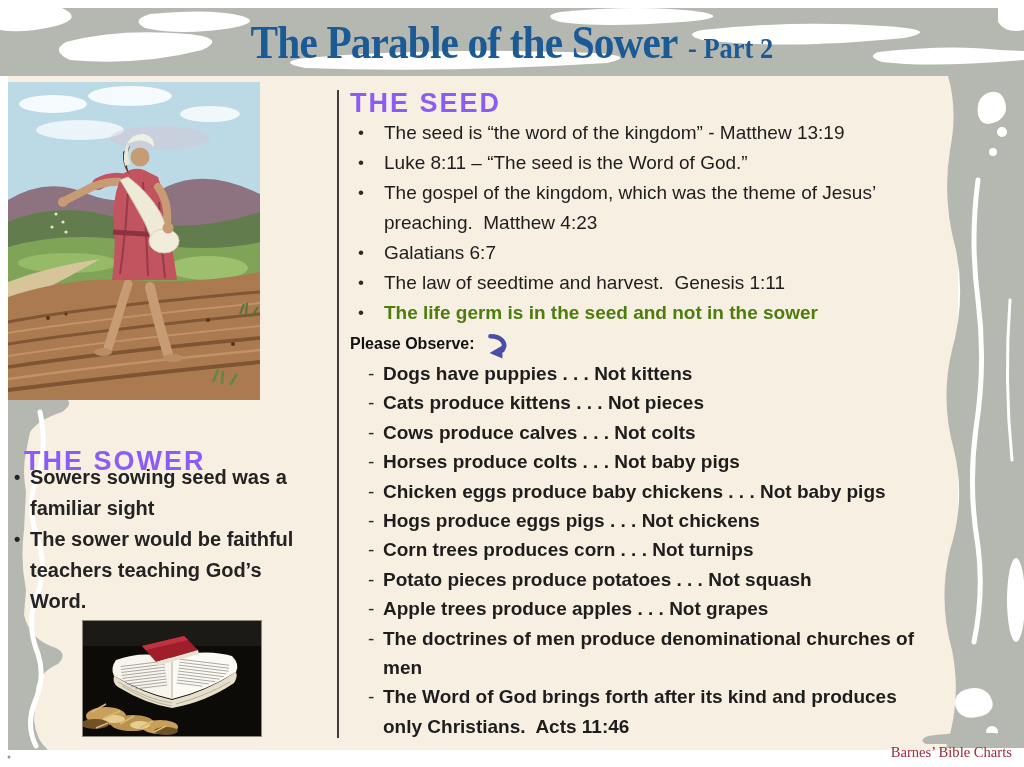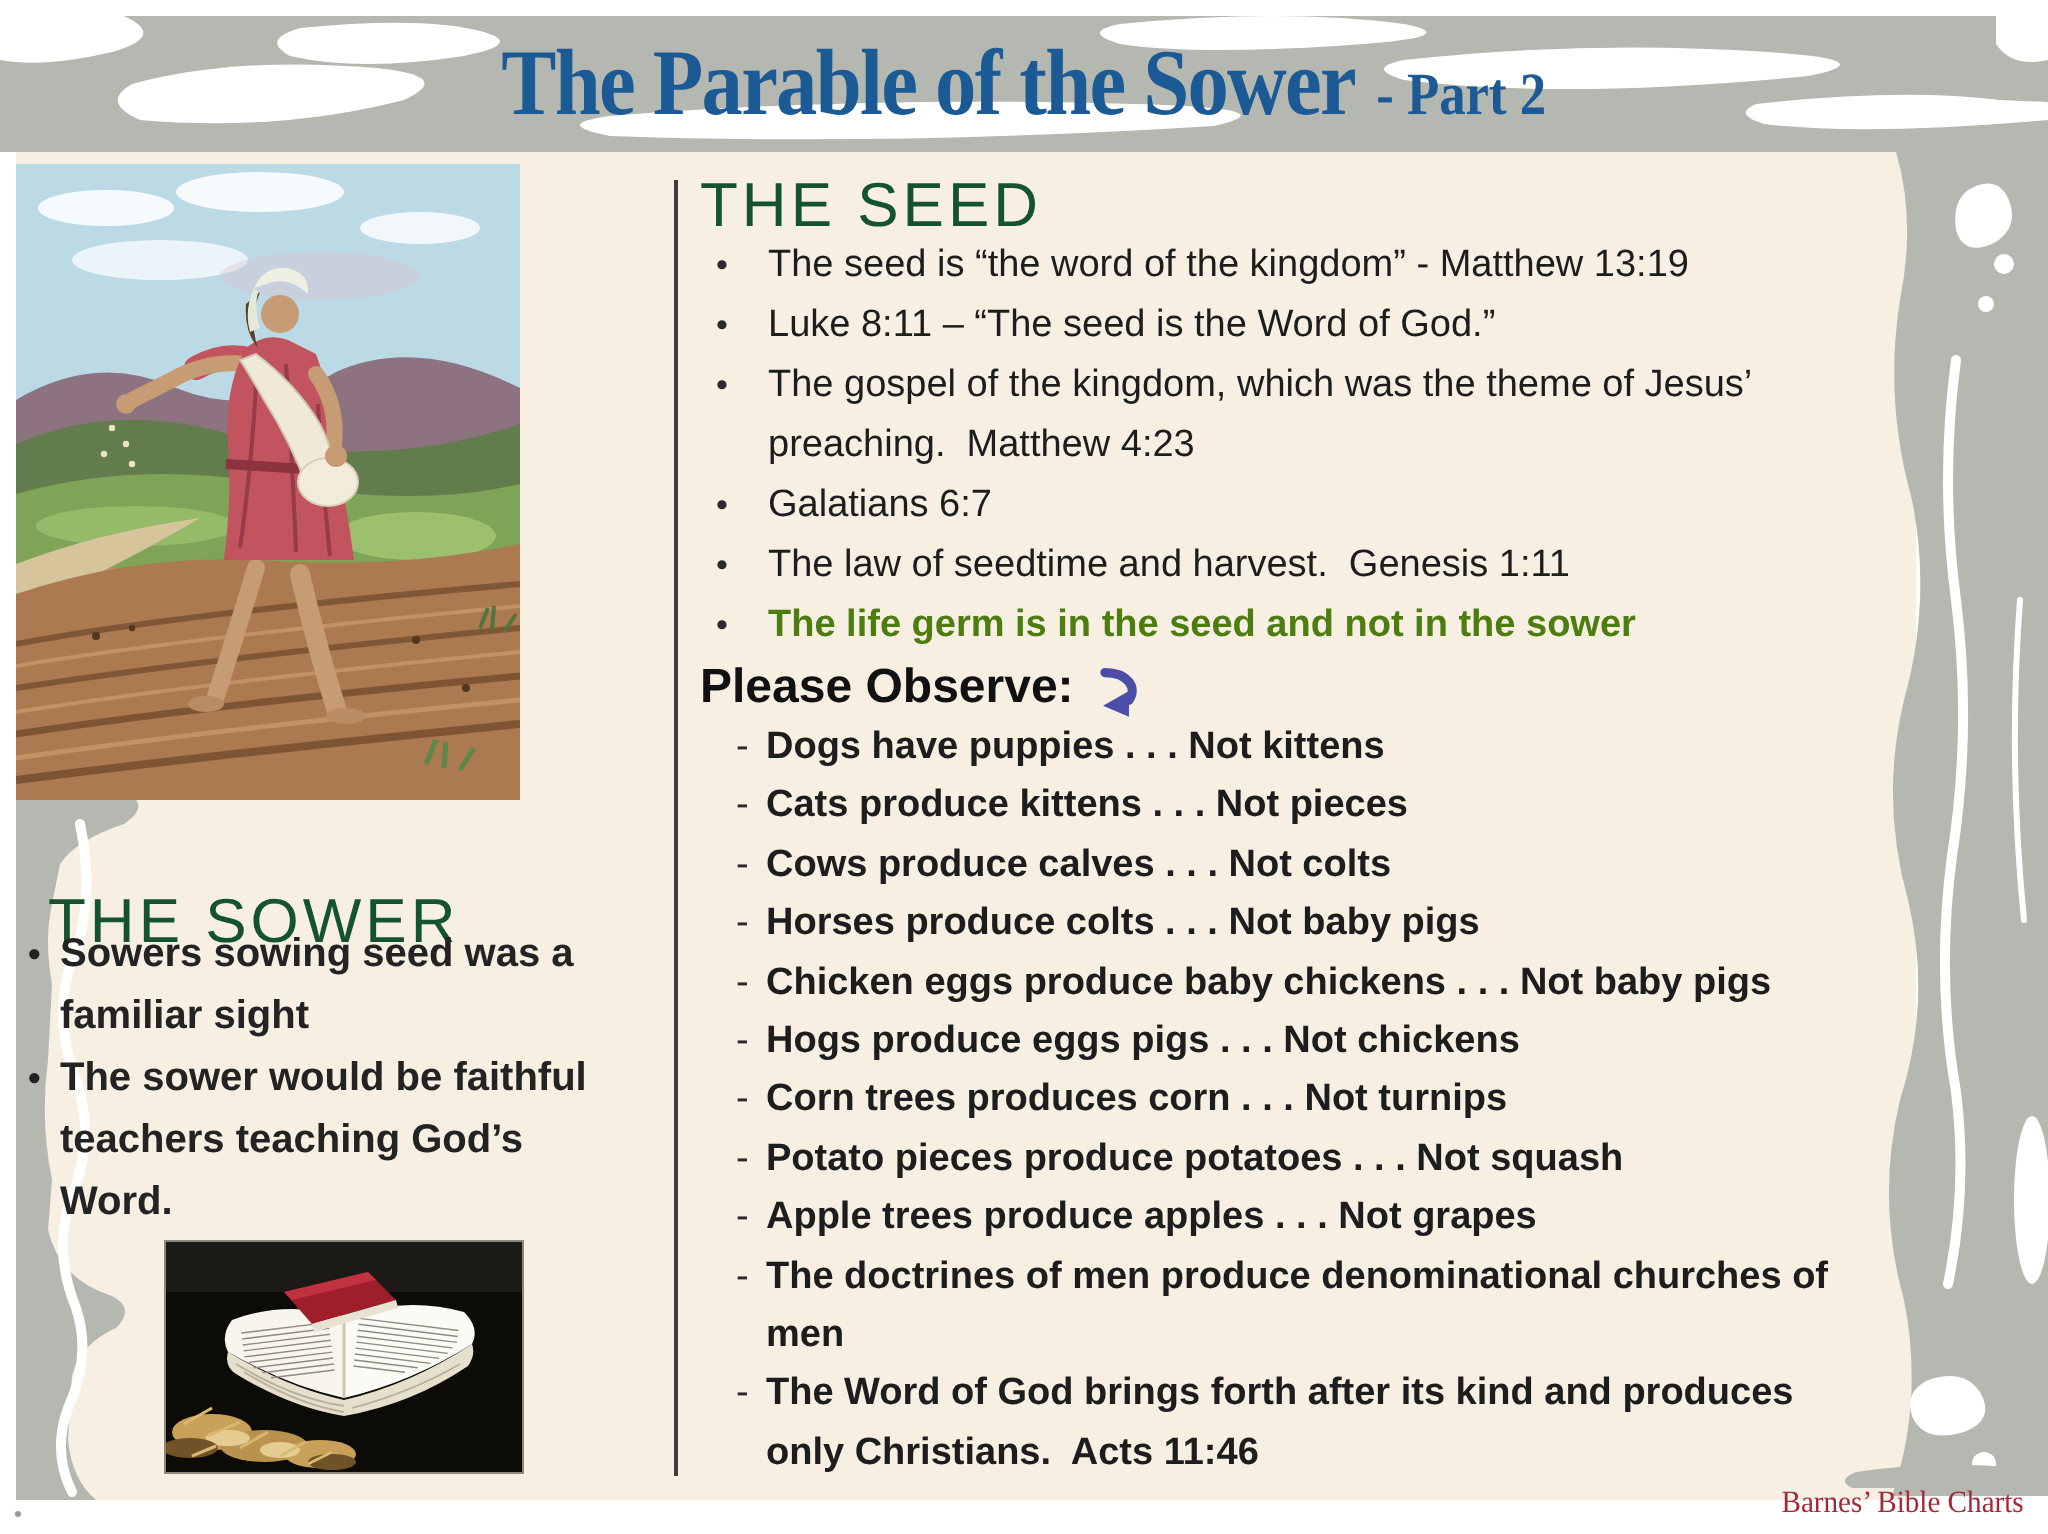--- a/index.html
+++ b/index.html
@@ -12,32 +12,32 @@
   .title-band{left:0;top:8px;width:1024px;height:68px;display:flex;align-items:center;justify-content:center;}
   .title-inner{display:flex;align-items:baseline;gap:12px;transform:scaleX(.88);}
   .title-main{font-family:"Liberation Serif",serif;font-weight:bold;font-size:47px;color:#1b5a94;
               letter-spacing:-1px;white-space:pre;}
   .title-suffix{font-family:"Liberation Serif",serif;font-weight:bold;font-size:30px;color:#1b5a94;white-space:pre;}
 
   
   .divider{left:337px;top:90px;width:2px;height:648px;background:#3f3e3a;}
 
   
-  .sec-heading{font-weight:normal;font-size:31px;letter-spacing:2px;color:#14532d;line-height:30px;}
+  .sec-heading{font-weight:bold;font-size:27px;letter-spacing:2px;color:#8b5cf6;line-height:30px;}
 
   
   .seed-col{left:350px;top:88px;width:602px;}
   ul.plain{list-style:none;margin:0;padding:0;}
   .seed-list{margin-top:8px;}
   .seed-list li{position:relative;padding-left:34px;font-size:19px;line-height:30px;max-width:580px;}
   .seed-list .marker{position:absolute;left:8px;top:0;font-size:17px;color:#2a2a2a;}
   .seed-list .txt{white-space:pre-wrap;}
   .seed-list li.emph .txt{color:#4d7c0f;font-weight:bold;}
   .observe-row{display:flex;align-items:center;gap:9px;height:30px;margin-top:1px;}
-  .observe-label{font-size:24px;font-weight:bold;color:#111;}
+  .observe-label{font-size:16px;font-weight:bold;color:#111;}
   .observe-arrow{width:24px;height:27px;margin-top:2px;}
   .observe-list li{position:relative;padding-left:33px;font-size:19px;line-height:29.4px;max-width:545px;}
   .observe-list .marker{position:absolute;left:18px;top:0;color:#2a2a2a;}
   .observe-list .txt{white-space:pre-wrap;font-weight:bold;}
 
   
   .sower-heading{left:24px;top:446px;}
   .sower-list{left:14px;top:462px;width:296px;position:absolute;z-index:2;}
   .sower-list li{position:relative;padding-left:16px;font-size:20px;font-weight:bold;line-height:31px;color:#232323;}
   .sower-list .marker{position:absolute;left:0;top:0;font-size:18px;}

